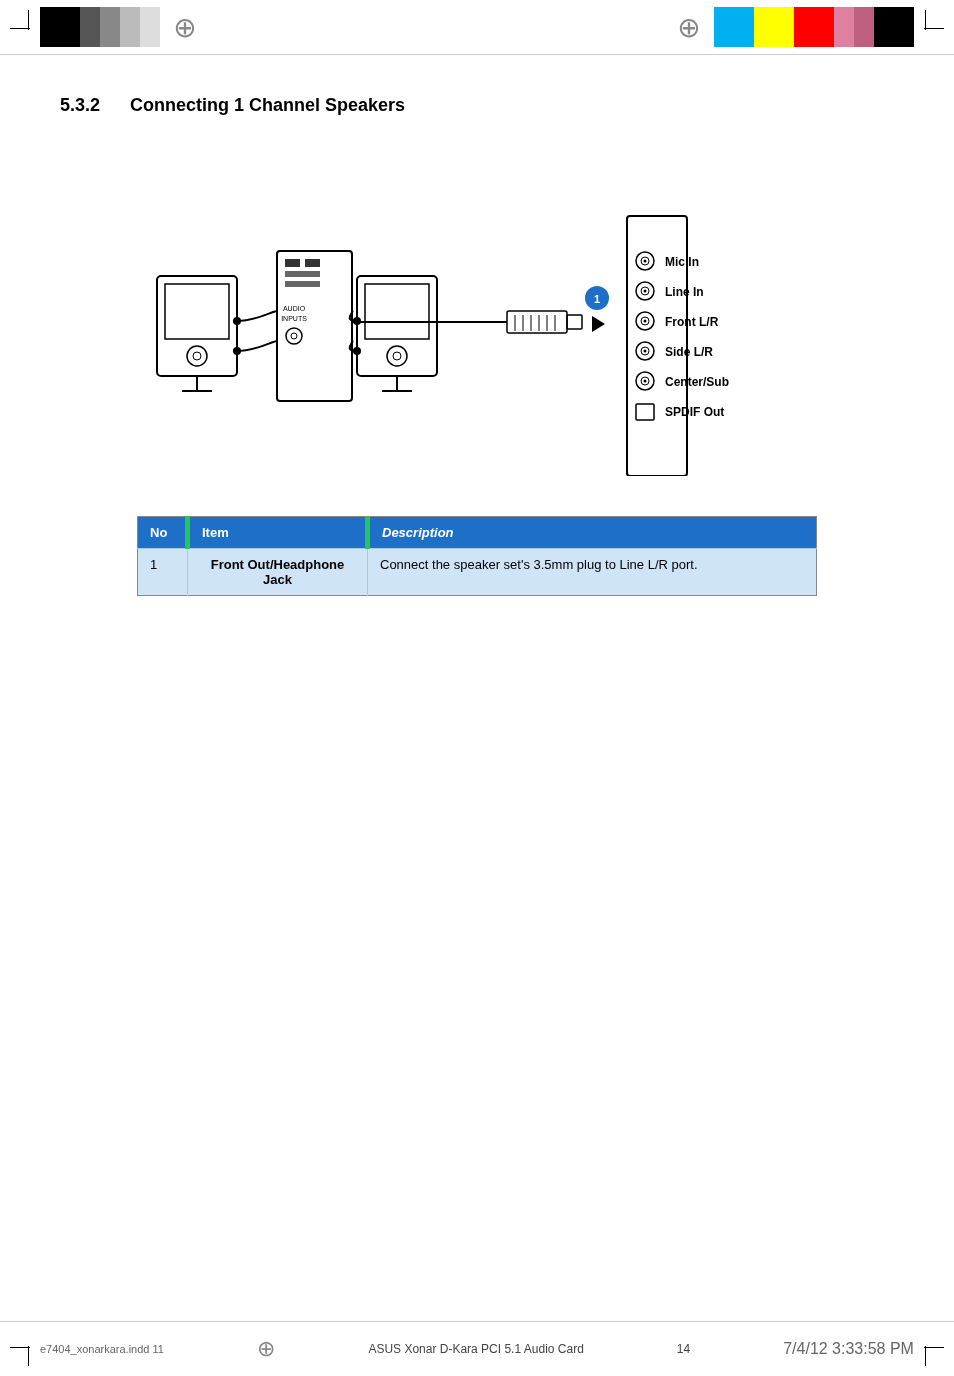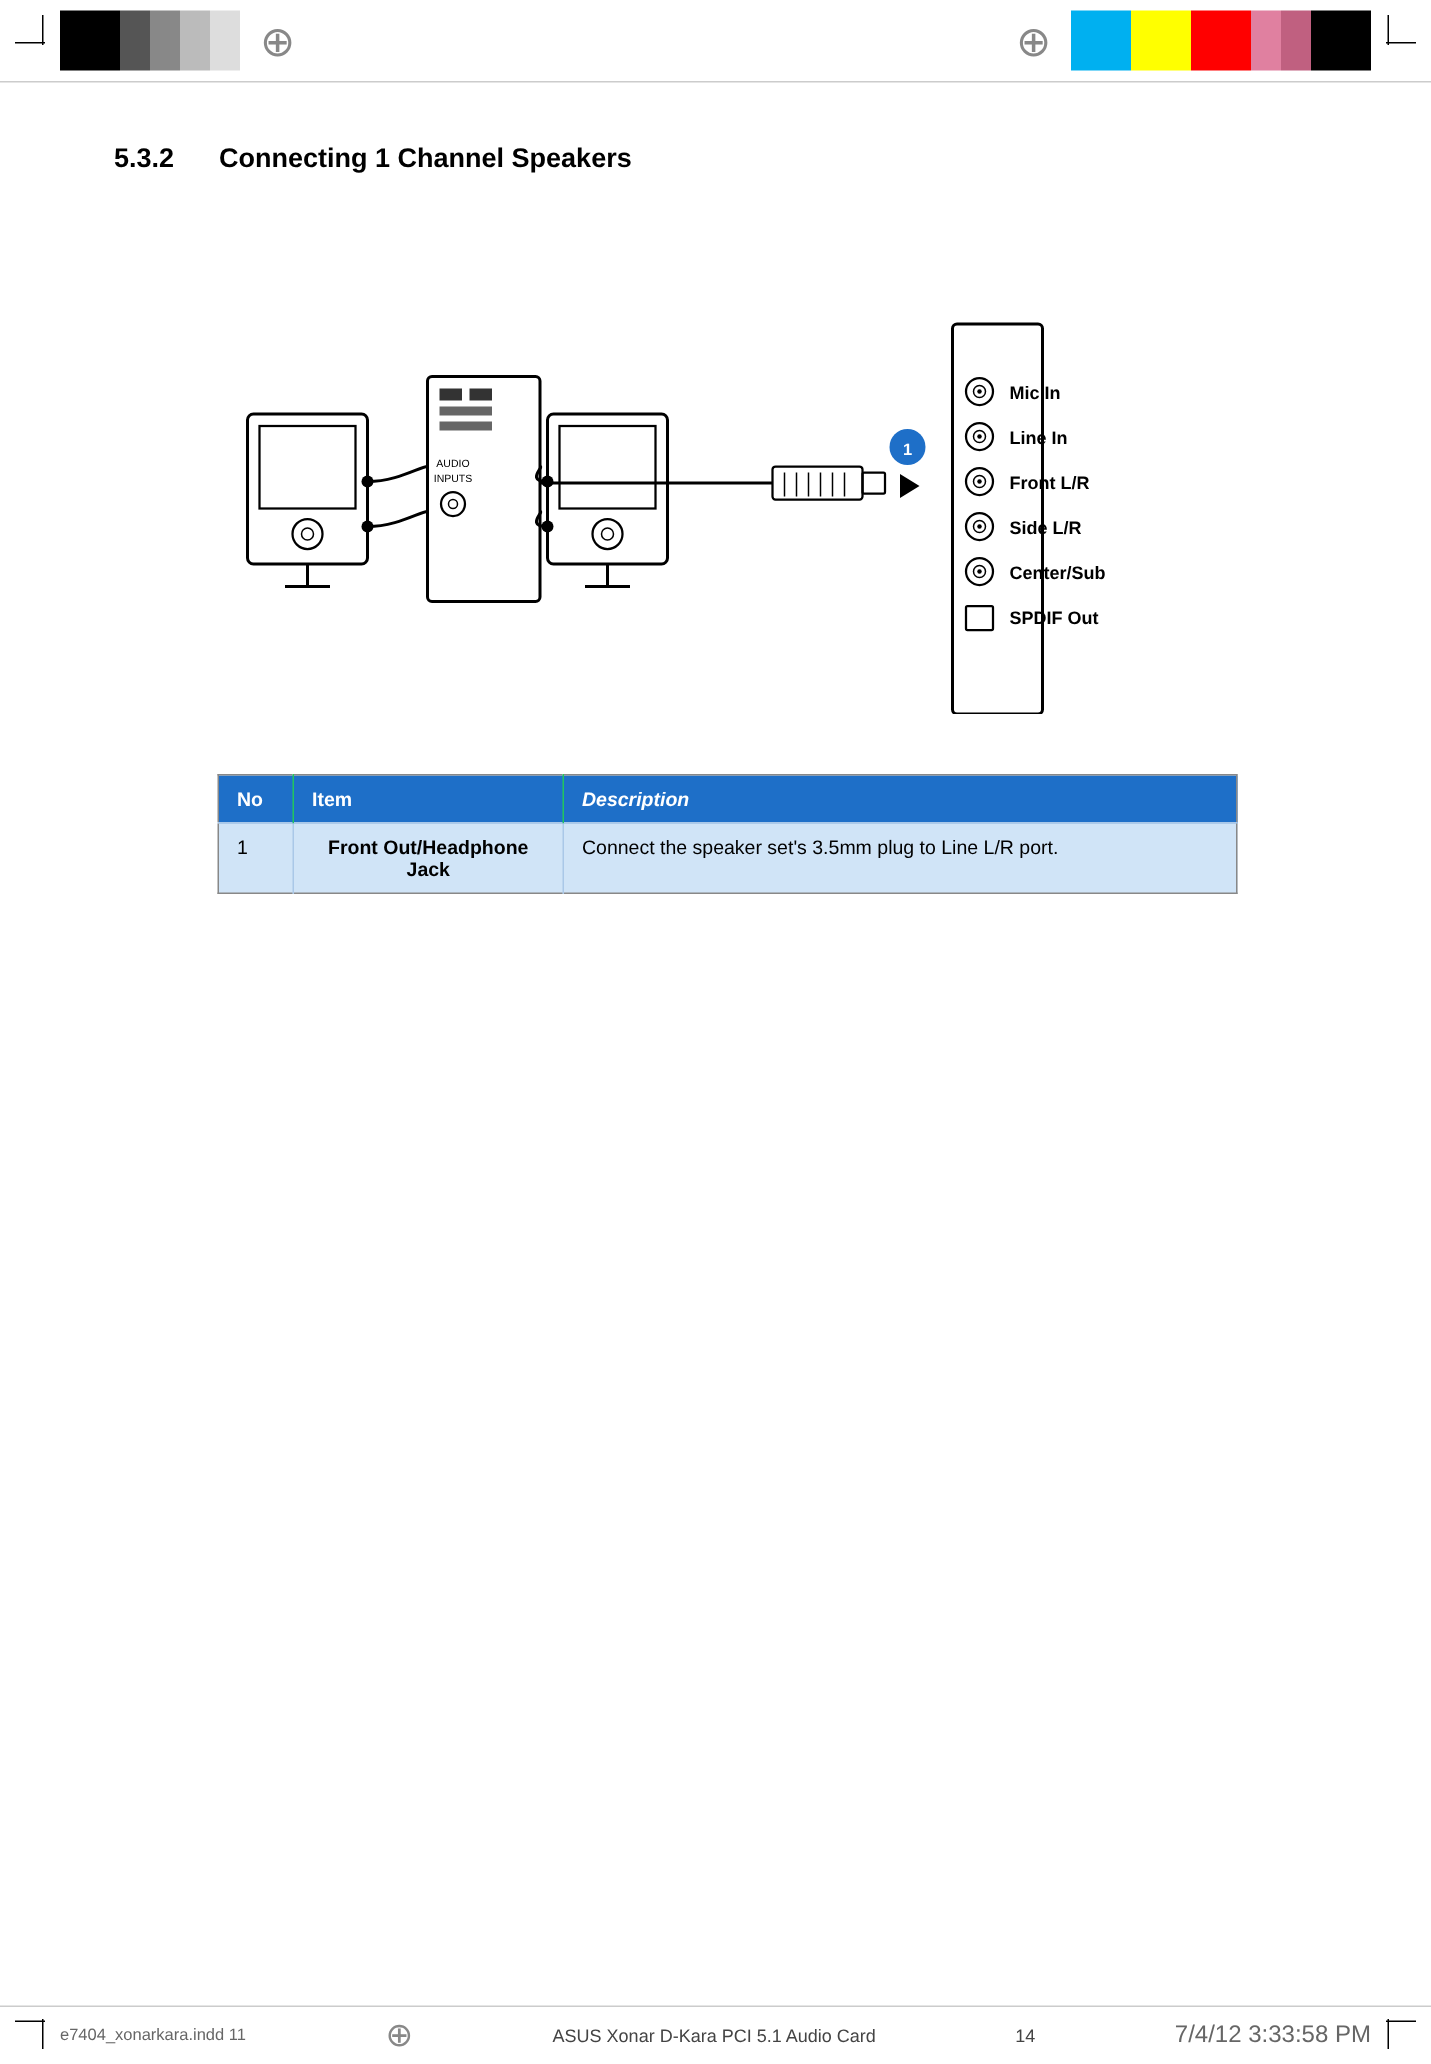--- a/index.html
+++ b/index.html
@@ -53,21 +53,21 @@
       gap: 0;
     }
 
     
     .content {
       position: absolute;
       top: 55px;
       left: 0;
       right: 0;
       bottom: 55px;
-      padding: 40px 60px 20px 76px;
+      padding: 40px 60px 20px 60px;
     }
 
     
     .section-title {
       display: flex;
       align-items: baseline;
       gap: 30px;
       margin-bottom: 30px;
     }
     .section-number {
@@ -105,21 +105,21 @@
     }
     .info-table thead tr {
       background: #1e6fc8;
       color: #fff;
     }
     .info-table thead th {
       padding: 8px 12px;
       text-align: left;
       font-weight: bold;
       font-size: 13px;
-      border-right: 1px solid #22c55e;
+      border-right: 5px solid #22c55e;
     }
     .info-table thead th:last-child {
       border-right: none;
       font-style: italic;
     }
     .info-table tbody tr {
       background: #d0e4f7;
     }
     .info-table tbody td {
       padding: 8px 12px;
@@ -134,21 +134,21 @@
     .col-no { width: 50px; }
     .col-item { width: 180px; font-weight: bold; text-align: center; }
     .col-desc { }
 
     
     .bottom-bar {
       position: absolute;
       bottom: 0;
       left: 0;
       right: 0;
-      height: 39px;
+      height: 55px;
       border-top: 1px solid #ccc;
       display: flex;
       align-items: center;
       justify-content: space-between;
       padding: 0 40px;
       font-size: 12px;
       color: #444;
     }
     .bottom-filename {
       font-size: 11px;

